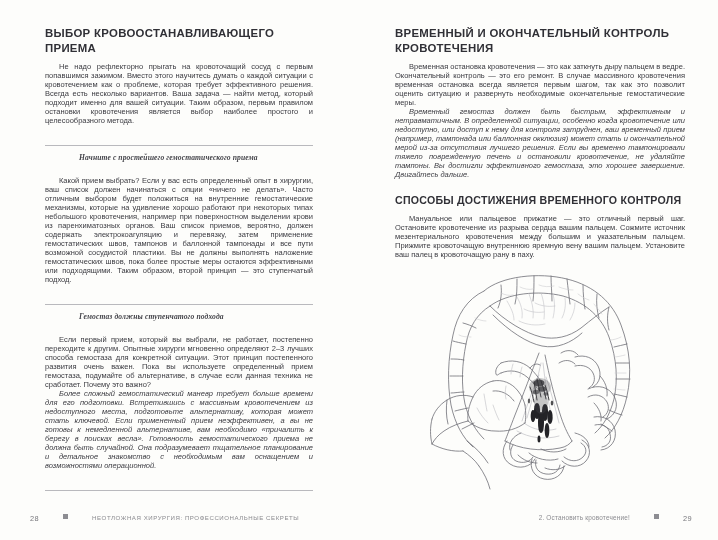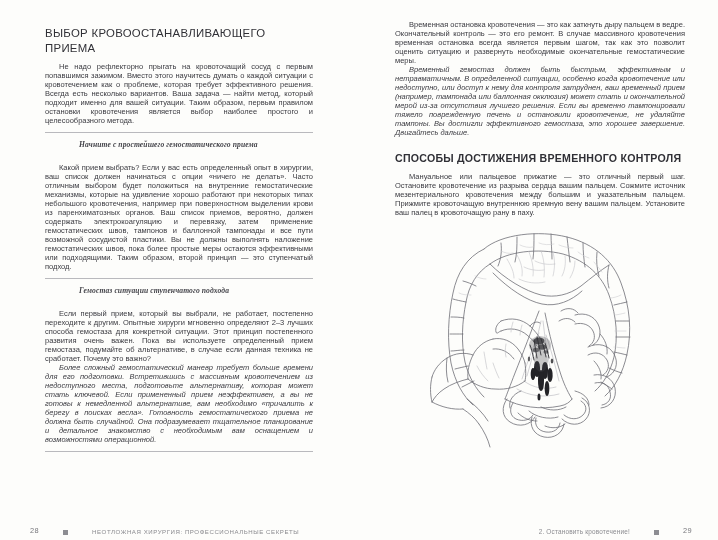--- a/index.html
+++ b/index.html
@@ -37,21 +37,21 @@
     position: absolute;
     top: 20px;
   }
   .page-left .page-inner  { left: 45px; width: 268px; }
   .page-right .page-inner { left: 36px; width: 290px; }
 
   
   h1.section-title {
     font-size: 11.4px;
     line-height: 14.5px;
-    font-weight: normal;
+    font-weight: bold;
     letter-spacing: 0.3px;
     margin: 6px 0 7px 0;
     color: #303036;
     text-transform: uppercase;
   }
   h2.sub-title {
     font-size: 10.6px;
     line-height: 14px;
     font-weight: bold;
     letter-spacing: 0.25px;
@@ -69,21 +69,21 @@
     margin: 0 0 0 0;
     text-indent: 14px;
     color: #3a3a40;
     hyphens: auto;
     -webkit-hyphens: auto;
   }
   p.body + p.body { margin-top: 0px; font-style: italic; }
 
   
   .maxim {
-    margin: 7px 0 13px 0;
+    margin: 20px 0 13px 0;
   }
   .maxim .rule {
     height: 1px;
     background: #b9b9bd;
     margin: 0 0 7px 0;
     width: 100%;
   }
   .maxim .maxim-text {
     font-family: "Liberation Serif", serif;
     font-style: italic;
@@ -91,27 +91,27 @@
     font-size: 7.6px;
     line-height: 10px;
     color: #45454b;
     padding-left: 34px;
     letter-spacing: 0.1px;
   }
 
   
   .footer {
     position: absolute;
-    bottom: 5px;
+    bottom: 17px;
     font-size: 6.1px;
     letter-spacing: 0.55px;
     color: #8b8b90;
     text-transform: uppercase;
     display: flex;
-    align-items: flex-end;
+    align-items: flex-start;
     gap: 24px;
     white-space: nowrap;
   }
   .footer-left  { left: 30px; }
   .footer-right { right: 26px; }
   .footer .folio {
     font-size: 7.4px;
     letter-spacing: 0.4px;
     color: #77777c;
   }
@@ -150,21 +150,21 @@
 
       <div class="maxim">
         <div class="rule"></div>
         <div class="maxim-text">Начните с простейшего гемостатического приема</div>
       </div>
 
       <p class="body">Какой прием выбрать? Если у вас есть определенный опыт в хирургии, ваш список должен начинаться с опции «ничего не делать». Часто отличным выбором будет положиться на внутренние гемостатические механизмы, которые на удивление хорошо работают при некоторых типах небольшого кровотечения, например при поверхностном выделении крови из паренхиматозных органов. Ваш список приемов, вероятно, должен содержать электрокоагуляцию и перевязку, затем применение гемостатических швов, тампонов и баллонной тампонады и все пути возможной сосудистой пластики. Вы не должны выполнять наложение гемостатических швов, пока более простые меры остаются эффективными или подходящими. Таким образом, второй принцип — это ступенчатый подход.</p>
 
       <div class="maxim">
         <div class="rule"></div>
-        <div class="maxim-text">Гемостаз ситуации ступенчатого подхода</div>
+        <div class="maxim-text">Гемостаз должны ступенчатого подхода</div>
       </div>
 
       <p class="body">Если первый прием, который вы выбрали, не работает, постепенно переходите к другим. Опытные хирурги мгновенно определяют 2–3 лучших способа гемостаза для конкретной ситуации. Этот принцип постепенного развития очень важен. Пока вы используете определенный прием гемостаза, подумайте об альтернативе, в случае если данная техника не сработает. Почему это важно?</p>
 
       <p class="body">Более сложный гемостатический маневр требует больше времени для его подготовки. Встретившись с массивным кровотечением из недоступного места, подготовьте альтернативу, которая может стать ключевой. Если примененный прием неэффективен, а вы не готовы к немедленной альтернативе, вам необходимо «причалить к берегу в поисках весла». Готовность гемостатического приема не должна быть случайной. Она подразумевает тщательное планирование и детальное знакомство с необходимым вам оснащением и возможностями операционной.</p>
 
       <div class="maxim">
         <div class="rule"></div>
 
       </div>
@@ -174,20 +174,21 @@
     <div class="footer footer-left">
       <span class="folio">28</span>
       <span class="sq"></span>
       <span>Неотложная хирургия: профессиональные секреты</span>
     </div>
   </div>
 
   <div class="page page-right">
     <div class="page-inner">
 
+      <h1 class="section-title">Временный и окончательный контроль кровотечения</h1>
 
       <p class="body">Временная остановка кровотечения — это как заткнуть дыру пальцем в ведре. Окончательный контроль — это его ремонт. В случае массивного кровотечения временная остановка всегда является первым шагом, так как это позволит оценить ситуацию и развернуть необходимые окончательные гемостатические меры.</p>
 
       <p class="body">Временный гемостаз должен быть быстрым, эффективным и нетравматичным. В определенной ситуации, особенно когда кровотечение или недоступно, или доступ к нему для контроля затруднен, ваш временный прием (например, тампонада или баллонная окклюзия) может стать и окончательной мерой из-за отсутствия лучшего решения. Если вы временно тампонировали тяжело поврежденную печень и остановили кровотечение, не удаляйте тампоны. Вы достигли эффективного гемостаза, это хорошее завершение. Двигайтесь дальше.</p>
 
       <h2 class="sub-title">Способы достижения временного контроля</h2>
 
       <p class="body">Мануальное или пальцевое прижатие — это отличный первый шаг. Остановите кровотечение из разрыва сердца вашим пальцем. Сожмите источник мезентериального кровотечения между большим и указательным пальцем. Прижмите кровоточащую внутреннюю яремную вену вашим пальцем. Установите ваш палец в кровоточащую рану в паху.</p>
 
       <div class="figure">

